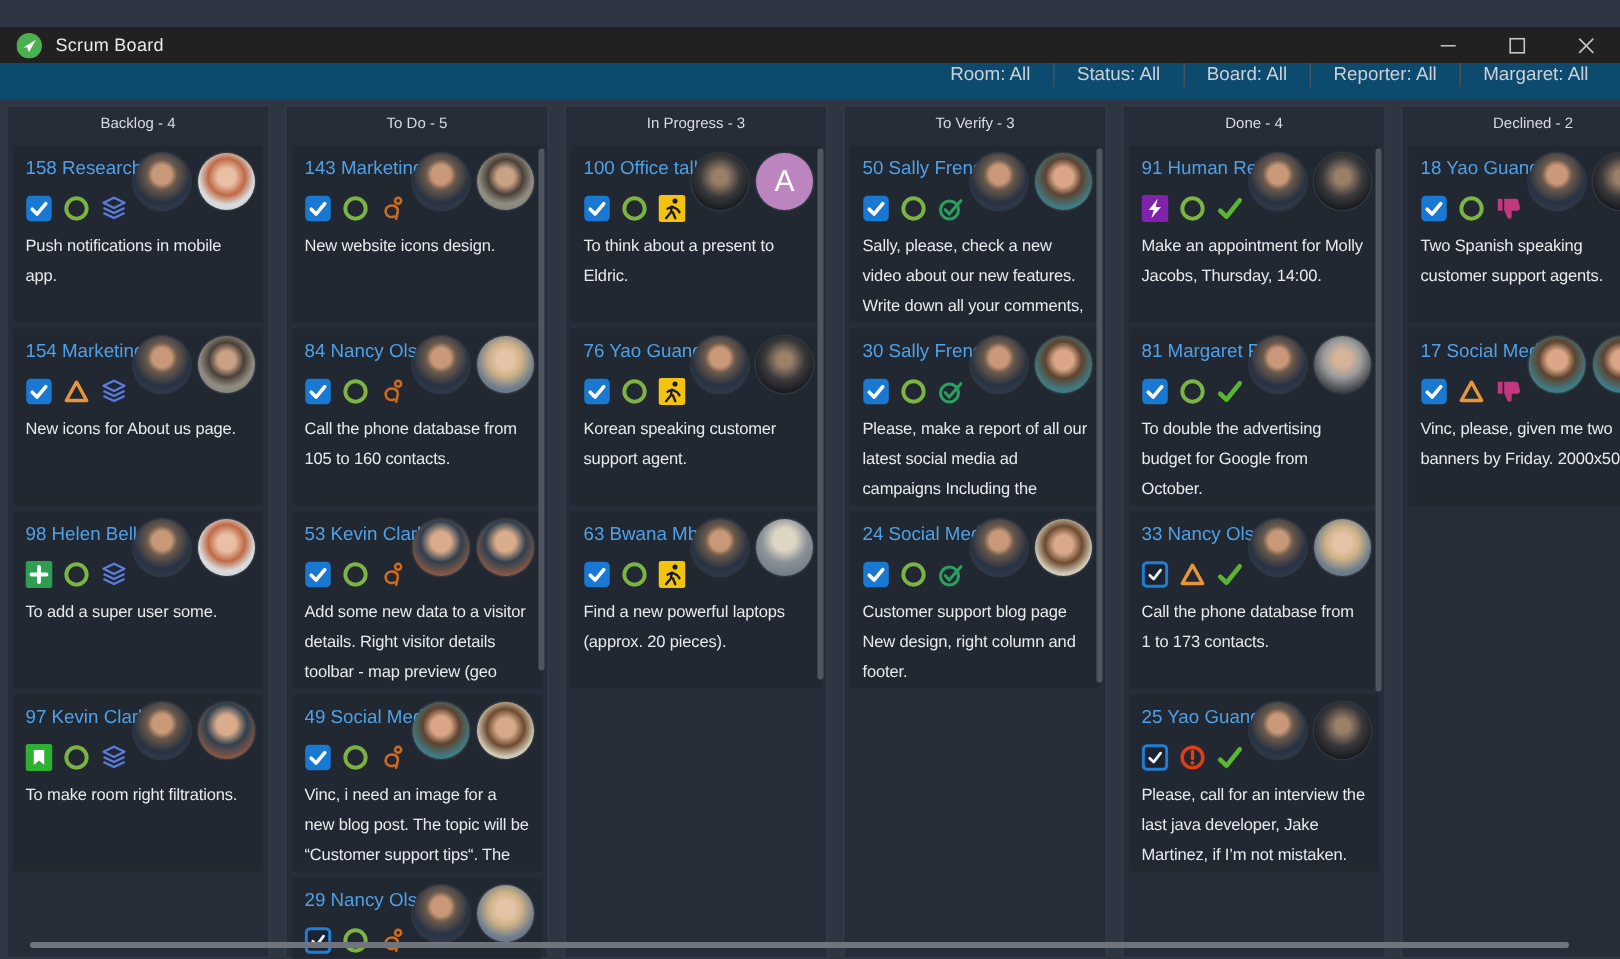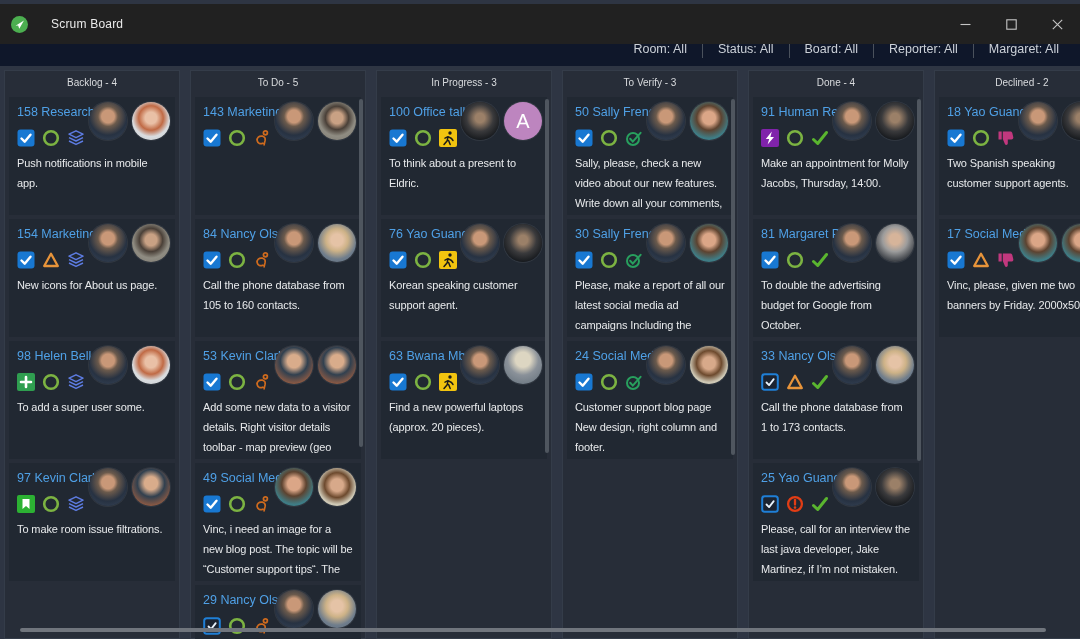--- a/index.html
+++ b/index.html
@@ -5,32 +5,32 @@
   html,body { margin:0; padding:0; }
   body {
     width:1080px; height:639px; overflow:hidden; position:relative;
     background:#2e3543;
     font-family:"Liberation Sans", sans-serif;
     -webkit-font-smoothing:antialiased;
     user-select:none;
   }
   
   .titlebar {
-    position:absolute; top:4px; left:0; width:1080px; height:40px;
-    background:#212121; display:flex; align-items:center; z-index:10;gap:14px;
+    position:absolute; top:18px; left:0; width:1080px; height:24px;
+    background:#212121; display:flex; align-items:center; z-index:10;
   }
   .app-logo { width:17px; height:17px; margin-left:11px; flex:none; }
   .app-title { color:#eaeaea; font-size:12px; margin-left:9px; letter-spacing:.2px; }
   .win-controls { margin-left:auto; display:flex; height:32px; }
   .win-btn { width:46px; height:32px; display:flex; align-items:center; justify-content:center; background:transparent; border:none; padding:0; cursor:default; }
   .win-btn svg { display:block; }
   
   .filterbar {
     position:absolute; top:32px; left:0; width:1080px; height:34px;
-    background:#0f172a; display:flex; align-items:center; justify-content:flex-end;
+    background:#0c4a6e; display:flex; align-items:center; justify-content:flex-end;
     padding-right:6px; box-sizing:border-box; z-index:9;
   }
   .filter-item { color:#ccd1d8; font-size:12.5px; padding:0 15px; cursor:default; }
   .filter-sep { width:1px; height:17px; background:#4a515c; flex:none; }
   
   .board {
     position:absolute; top:66px; left:0; height:573px; width:1120px;
     display:flex; gap:10px; padding:4px 0 0 4px; box-sizing:border-box;
     align-items:stretch;
   }
@@ -213,21 +213,21 @@
           <span class="ic">
             <svg viewBox="0 0 18 18">
               <path d="M9 1.8l7 3.4-7 3.4-7-3.4z" fill="none" stroke="#5d7ce2" stroke-width="1.5" stroke-linejoin="round"></path>
               <path d="M2 8.6l7 3.4 7-3.4" fill="none" stroke="#5d7ce2" stroke-width="1.5" stroke-linejoin="round"></path>
               <path d="M2 12l7 3.4 7-3.4" fill="none" stroke="#5d7ce2" stroke-width="1.5" stroke-linejoin="round"></path>
             </svg>
           </span>
         </div><div class="avatar-group">
           <div class="avatar av-man-beard"></div>
           <div class="avatar av-man-suit"></div>
-        </div><div class="card-text">To make room issue filtrations.</div></div>
+        </div><div class="card-text">To make room right filtrations.</div></div>
     </div>
     <div class="column">
       <div class="col-header">To Do - 5</div>
       <div class="card"><a class="card-title">143 Marketing ...</a><div class="icon-row">
           <span class="ic">
             <svg viewBox="0 0 18 18">
               <rect x="0.5" y="0.5" width="17" height="17" rx="3" fill="#1878d2"></rect>
               <path d="M4.5 9.5l3.2 3.2 5.8-7" fill="none" stroke="#fff" stroke-width="2.4" stroke-linecap="round" stroke-linejoin="round"></path>
             </svg>
           </span>
@@ -238,21 +238,21 @@
           </span>
           <span class="ic">
             <svg viewBox="0 0 18 18">
               <circle cx="12.4" cy="3.8" r="2" fill="none" stroke="#cf6b1e" stroke-width="1.7"></circle>
               <path d="M9.5 7.2c-3.4-.8-6 1.6-5.3 4.6.6 2.6 3.4 3.6 5.6 2.4M9.5 7.2c2 .5 3 2.2 2.6 4.2l-1 4.4" fill="none" stroke="#cf6b1e" stroke-width="1.7" stroke-linecap="round"></path>
             </svg>
           </span>
         </div><div class="avatar-group">
           <div class="avatar av-man-beard"></div>
           <div class="avatar av-man-glasses"></div>
-        </div></div>
+        </div><div class="card-text">New website icons design.</div></div>
       <div class="card"><a class="card-title">84 Nancy Olson</a><div class="icon-row">
           <span class="ic">
             <svg viewBox="0 0 18 18">
               <rect x="0.5" y="0.5" width="17" height="17" rx="3" fill="#1878d2"></rect>
               <path d="M4.5 9.5l3.2 3.2 5.8-7" fill="none" stroke="#fff" stroke-width="2.4" stroke-linecap="round" stroke-linejoin="round"></path>
             </svg>
           </span>
           <span class="ic">
             <svg viewBox="0 0 18 18">
               <circle cx="9" cy="9" r="6.8" fill="none" stroke="#7cb342" stroke-width="2.6"></circle>

